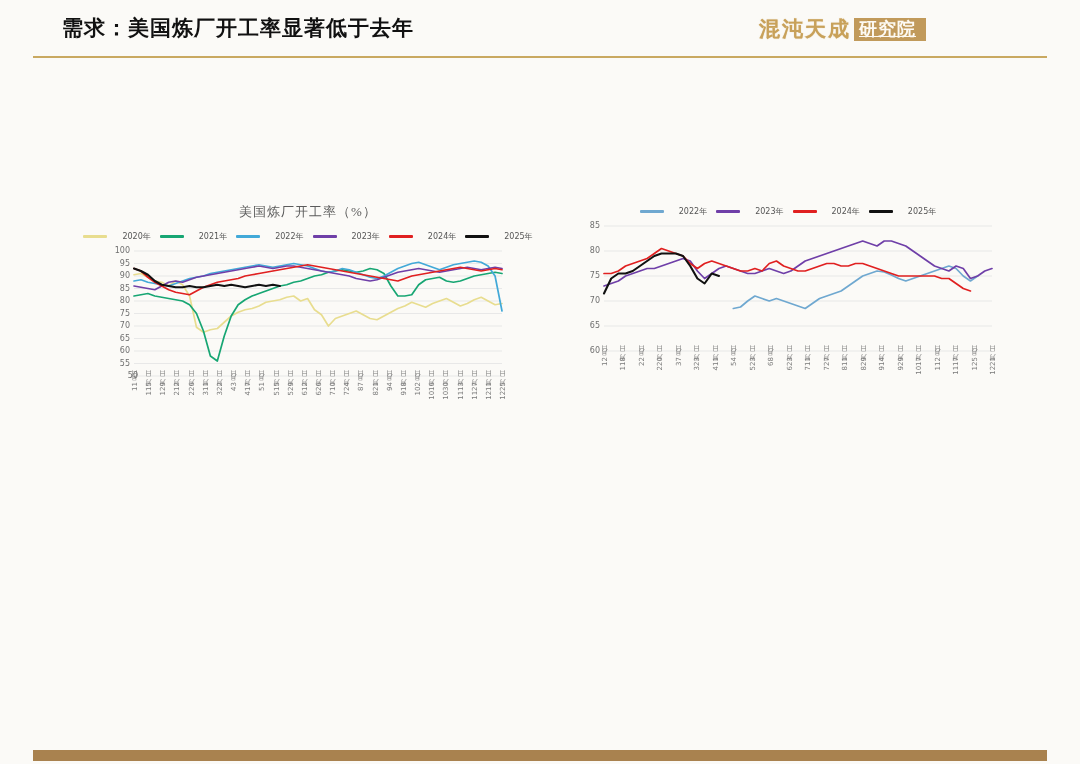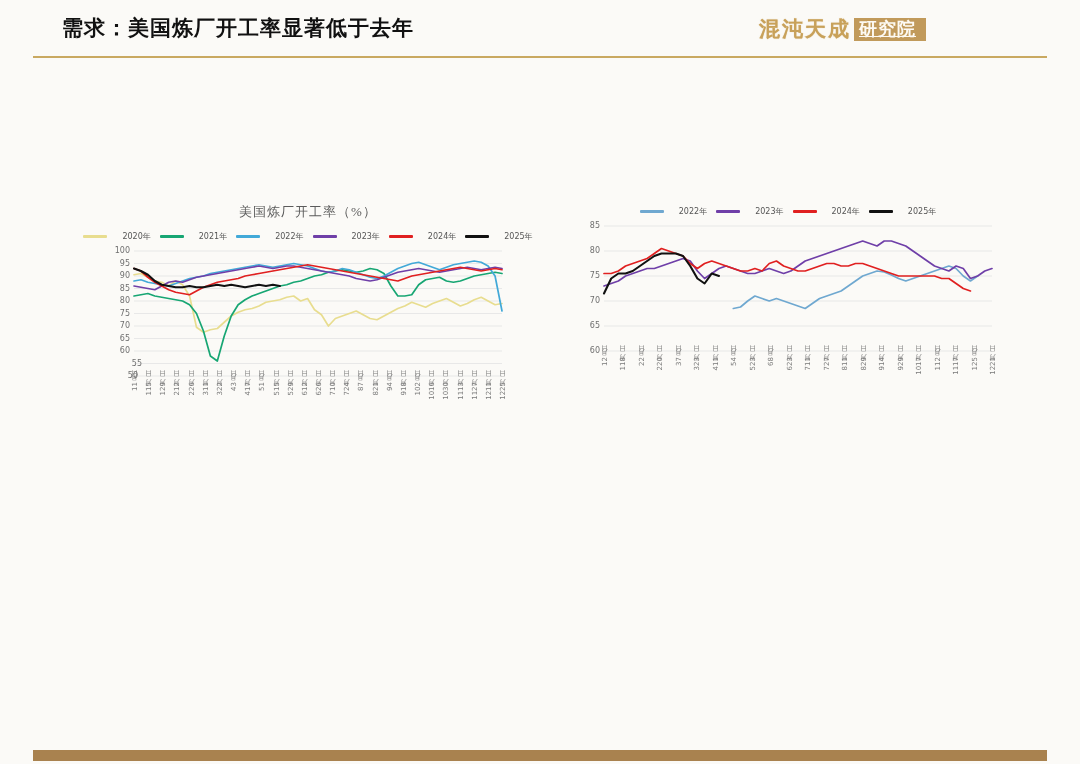--- a/index.html
+++ b/index.html
@@ -170,21 +170,21 @@
         </div>
     <div class="ytick" style="left: 0px; width: 22px; top: -1px;">100</div>
         <div class="ytick" style="left: 0px; width: 22px; top: 11.5px;">95</div>
         <div class="ytick" style="left: 0px; width: 22px; top: 24px;">90</div>
         <div class="ytick" style="left: 0px; width: 22px; top: 36.5px;">85</div>
         <div class="ytick" style="left: 0px; width: 22px; top: 49px;">80</div>
         <div class="ytick" style="left: 0px; width: 22px; top: 61.5px;">75</div>
         <div class="ytick" style="left: 0px; width: 22px; top: 74px;">70</div>
         <div class="ytick" style="left: 0px; width: 22px; top: 86.5px;">65</div>
         <div class="ytick" style="left: 0px; width: 22px; top: 99px;">60</div>
-        <div class="ytick" style="left: 12px; width: 22px; top: 111.5px;">55</div>
+        <div class="ytick" style="left: 0px; width: 22px; top: 111.5px;">55</div>
         <div class="ytick" style="left: 8px; width: 22px; top: 124px;">50</div>
       </div>
   </div>
 
   <div class="chart" id="chart-cn">
     <div class="legend">
         <div class="legend-item">
           <span class="legend-swatch" style="background: rgb(111, 168, 208);"></span>
           <span class="legend-label">2022年</span>
         </div>

